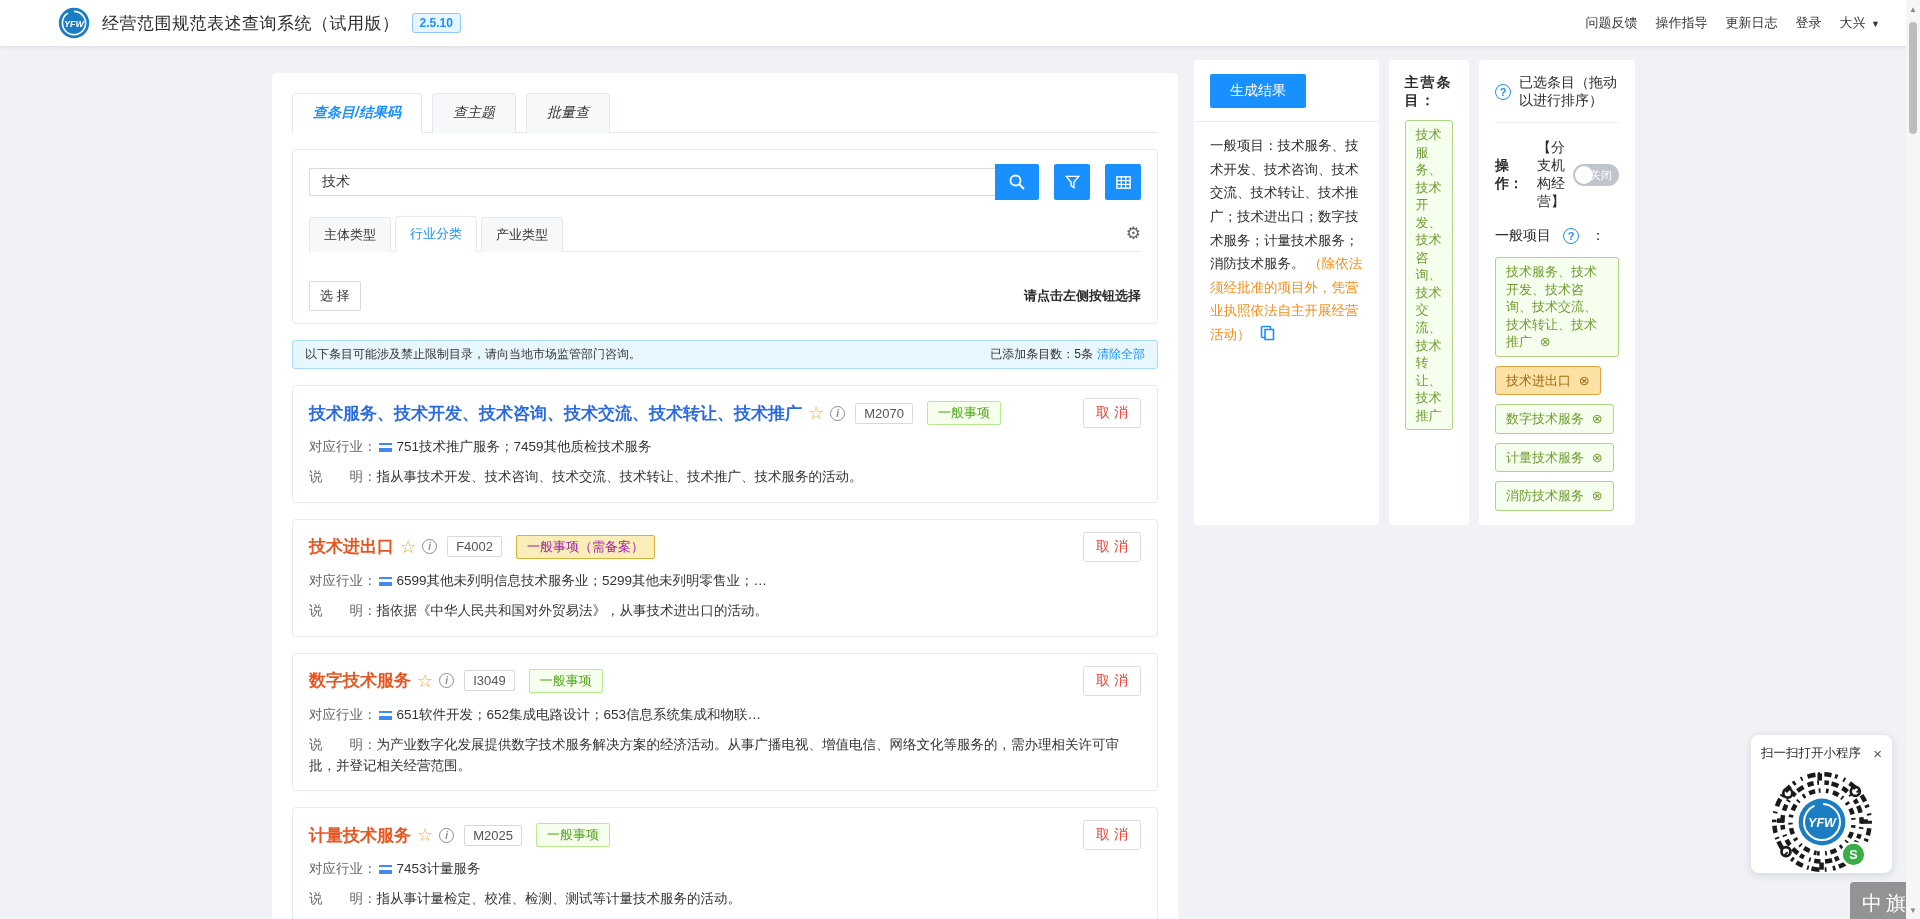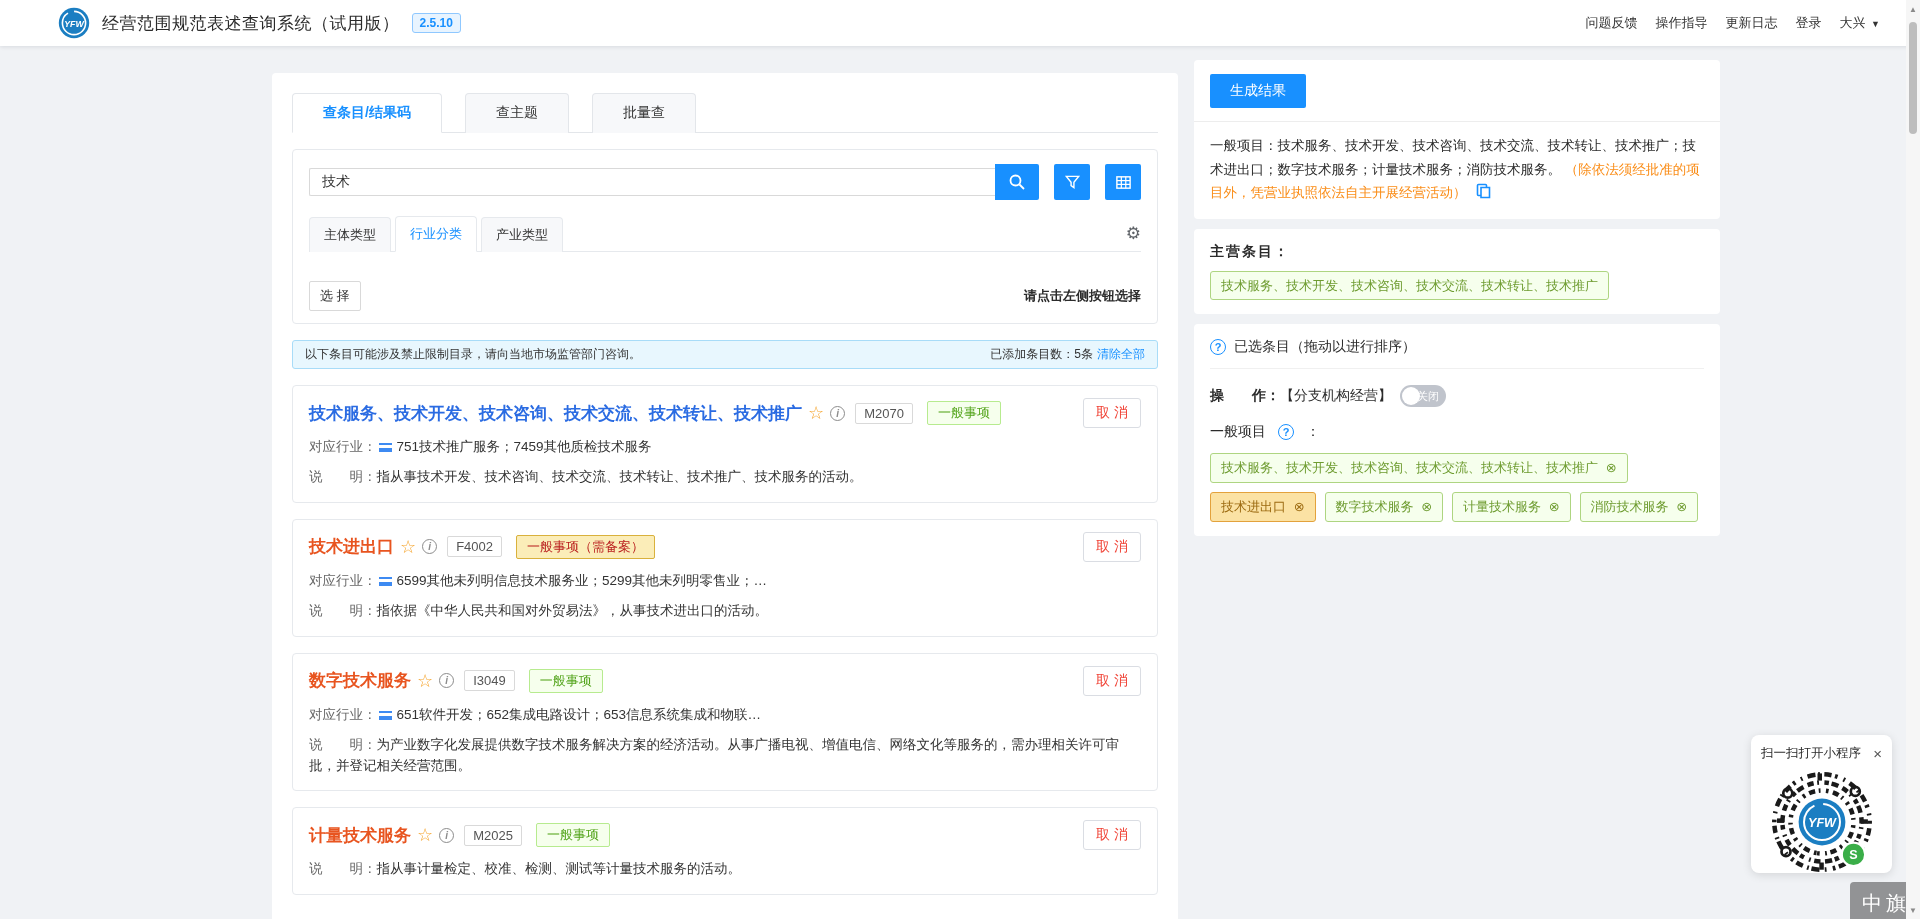--- a/index.html
+++ b/index.html
@@ -15,22 +15,22 @@
   .version-badge { margin-left:12px; font-size:12px; color:#1890ff; background:#e8f4ff;
     border:1px solid #8fc8ff; border-radius:3px; padding:2px 7px; font-weight:bold; }
   .header-nav { margin-left:auto; margin-right:40px; display:flex; align-items:center; gap:18px; font-size:13px; color:#333; }
   .header-nav span { cursor:pointer; }
   .caret { font-size:9px; color:#333; margin-left:2px; }
 
   
   .main-card { position:absolute; left:272px; top:73px; width:906px; height:1100px;
     background:#fff; border-radius:4px; padding:20px; }
   .tabs { display:flex; border-bottom:1px solid #e3e6ea; }
-  .tab { padding:10px 30px; font-size:14px; color:#333; background:#f7f8fa; border:1px solid #e3e6ea;
-    border-bottom:none; border-radius:4px 4px 0 0; margin-right:23px; margin-bottom:-1px; cursor:pointer; }
+  .tab { padding:10px 20px; font-size:14px; color:#333; background:#f7f8fa; border:1px solid #e3e6ea;
+    border-bottom:none; border-radius:4px 4px 0 0; margin-right:10px; margin-bottom:-1px; cursor:pointer;font-style:italic; }
   .tab.active { background:#fff; color:#1890ff; border-bottom:1px solid #fff; font-weight:bold; }
 
   .search-panel { margin-top:16px; border:1px solid #e6e9ed; border-radius:4px; padding:14px 16px 12px; }
   .search-row { display:flex; align-items:center; }
   .search-input { flex:1; height:28px; border:1px solid #d9d9d9; border-right:none; border-radius:2px 0 0 2px;
     font-size:14px; padding:0 12px; color:#333; outline:none; font-family:inherit; }
   .btn-sq { width:44px; height:36px; background:#1890ff; border:none; border-radius:2px; cursor:pointer;
     display:flex; align-items:center; justify-content:center; flex:0 0 auto; }
   .btn-search { border-radius:0 2px 2px 0; }
   .btn-gap { margin-left:15px; width:36px; }
@@ -57,31 +57,31 @@
   .r-title.blue { color:#2a6be2; }
   .r-title.orange { color:#e8541f; }
   .star-icon { color:#f5a52f; font-size:18px; margin-left:6px; cursor:pointer; line-height:1; }
   .info-icon { width:15px; height:15px; border:1px solid #8c8c8c; border-radius:50%; color:#8c8c8c;
     font-size:10px; display:inline-flex; align-items:center; justify-content:center; margin-left:6px;
     font-style:italic; font-weight:bold; cursor:pointer; }
   .code-badge { border:1px solid #d9d9d9; border-radius:2px; color:#555; font-size:13px;
     padding:2px 8px; margin-left:10px; background:#fff; }
   .status-badge { border-radius:2px; font-size:13px; padding:2px 10px; margin-left:14px; }
   .status-badge.green { background:#f6ffed; border:1px solid #b7eb8f; color:#52a41a; }
-  .status-badge.yellow { background:#fbedb8; border:1px solid #d9b13c; color:#b91c1c; }
+  .status-badge.yellow { background:#fbedb8; border:1px solid #d9b13c; color:#a21caf; }
   .cancel-btn { margin-left:auto; background:#fff; border:1px solid #dadde3; border-radius:3px;
     color:#f04134; font-size:14px; padding:5px 12px; cursor:pointer; font-family:inherit; white-space:nowrap; }
   .r-line { margin-top:9px; font-size:13.5px; color:#333; line-height:1.55; }
   .r-label { color:#666; }
   .list-icon { display:inline-block; width:13px; height:9px; border-top:2px solid #3d8af2;
     border-bottom:2px solid #3d8af2; position:relative; margin:0 5px -1px 2px; }
   .list-icon::after { content:""; position:absolute; left:0; right:0; top:3px; height:2px; background:#3d8af2; }
 
   
-  .right-col { position:absolute; left:1194px; top:60px; width:526px; display:flex; flex-direction:column; gap:10px; }
+  .right-col { position:absolute; left:1194px; top:60px; width:441px; display:flex; flex-direction:row; gap:10px; }
   .panel { background:#fff; border-radius:4px; padding:14px 16px; }
   .gen-btn { background:#1890ff; color:#fff; border:none; border-radius:2px; font-size:14px;
     padding:8px 20px; cursor:pointer; font-family:inherit; }
   .gen-divider { border-bottom:1px solid #ededed; margin:13px -16px 12px; }
   .result-text { font-size:13.5px; line-height:1.75; color:#2b2b2b; }
   .result-text .orange-part { color:#fa8c16; }
   .copy-icon { display:inline-block; vertical-align:-2px; margin-left:6px; cursor:pointer; }
 
   .main-entry-label { font-size:14px; font-weight:bold; color:#2b2b2b; letter-spacing:2px; }
   .tag { display:inline-block; border-radius:3px; font-size:13px; padding:5px 10px; line-height:1.35; }
@@ -245,20 +245,23 @@
     <div class="result-item">
       <div class="r-line1">
         <span class="r-title orange">计量技术服务</span>
         <span class="star-icon">☆</span>
         <span class="info-icon">i</span>
         <span class="code-badge">M2025</span>
         <span class="status-badge green">一般事项</span>
         <button class="cancel-btn">取 消</button>
       </div>
       <div class="r-line">
+        <span class="r-label">对应行业：</span><span class="list-icon"></span><span>7453计量服务</span>
+      </div>
+      <div class="r-line">
         <span class="r-label">说　　明：</span><span>指从事计量检定、校准、检测、测试等计量技术服务的活动。</span>
       </div>
     </div>
 
   </div>
   </div>
 
   <div class="right-col">
 
     <div class="panel">

